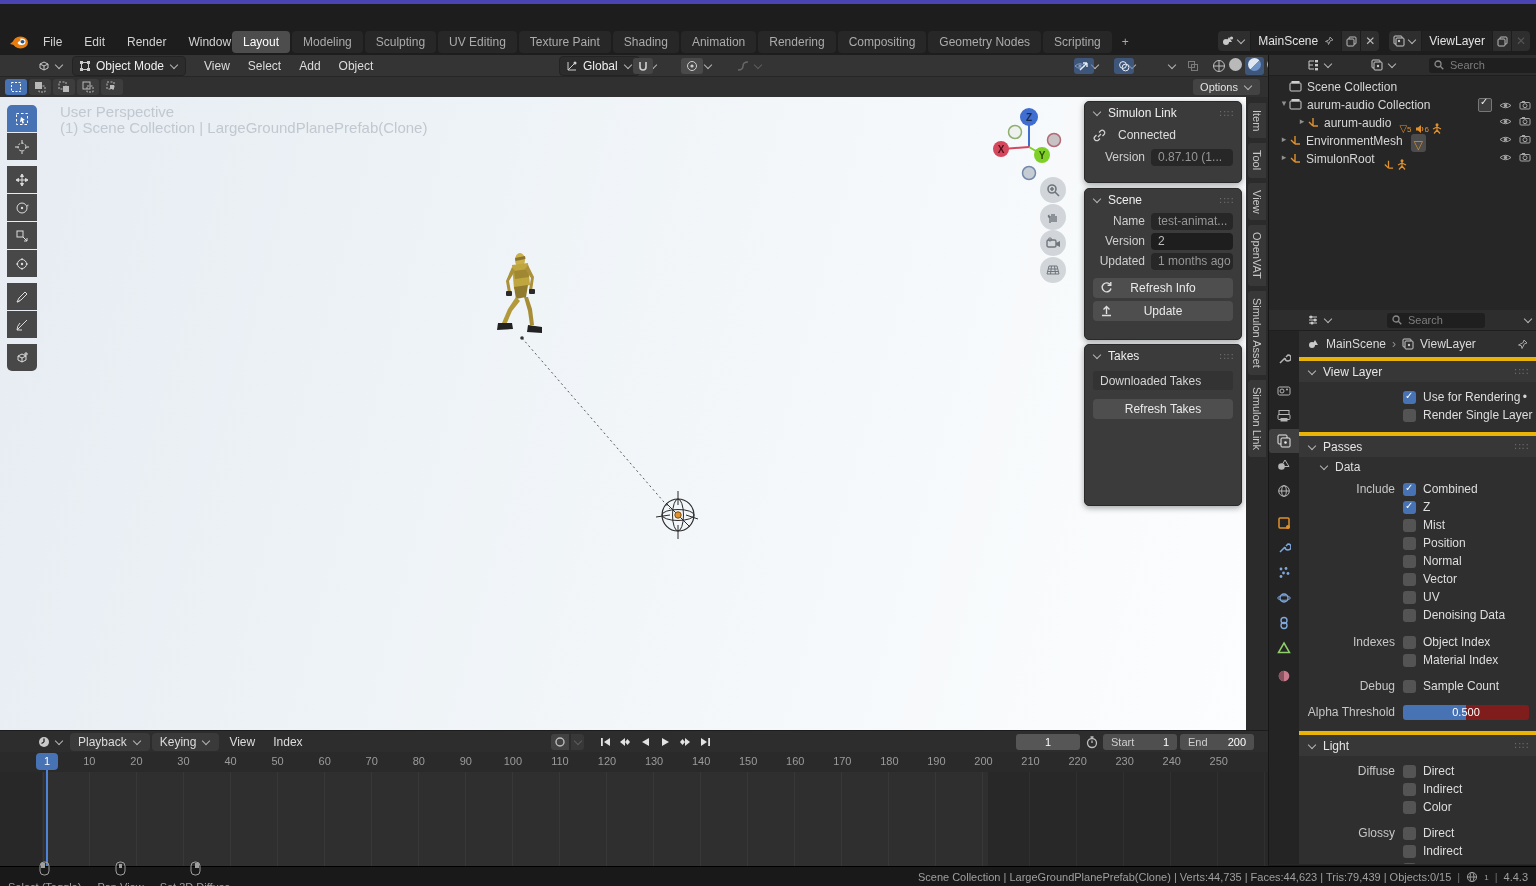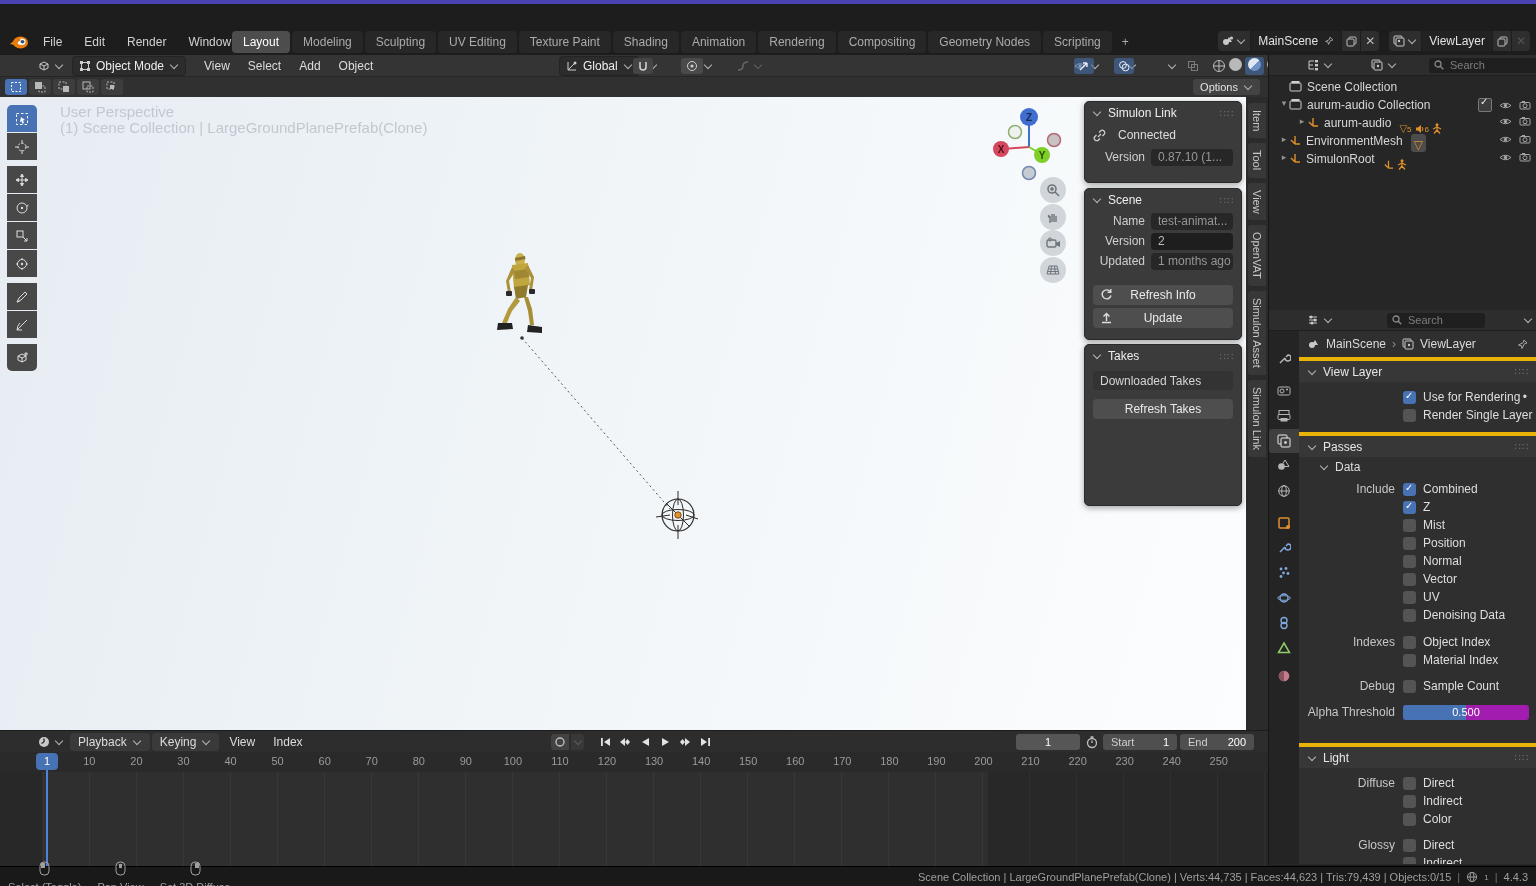--- a/index.html
+++ b/index.html
@@ -117,21 +117,21 @@
   .phead{display:flex;align-items:center;height:21px;background:#373737;padding:0 8px;gap:6px;color:#e6e6e6;
          border-top:4px solid #eab308;}
   .phead .grip{margin-left:auto;}
   .psub{display:flex;align-items:center;height:20px;padding:0 8px 0 20px;gap:6px;color:#dedede;}
   .prow{display:flex;align-items:center;height:18px;}
   .plabel{width:96px;text-align:right;margin-right:8px;color:#c6c6c6;flex:none;}
   .cb{width:13px;height:13px;border-radius:3px;background:#545454;flex:none;position:relative;margin-right:7px;}
   .cb.on{background:#4772b3;}
   .cb.on::after{content:"✓";position:absolute;left:2px;top:-1px;color:#fff;font-size:10px;font-weight:bold;}
   .clabel{color:#dedede;}
-  .slider{width:126px;height:15px;background:#a21caf;border-radius:3px;position:relative;overflow:hidden;}
+  .slider{width:126px;height:15px;background:#7f1d1d;border-radius:3px;position:relative;overflow:hidden;}
   .slider .fill{position:absolute;left:0;top:0;bottom:0;width:50%;background:#4772b3;}
   .slider .val{position:absolute;width:100%;text-align:center;color:#fff;font-size:11px;line-height:15px;}
   .dot-decor{margin-left:auto;margin-right:10px;color:#d5d5d5;}
   
   #timeline-hd{left:0;top:730px;width:1268px;height:22px;background:#2d2d2d;border-top:1px solid #1c1c1c;
                display:flex;align-items:center;}
   #tl-menus{display:flex;align-items:center;gap:2px;margin-left:6px;}
   .tl-menu{display:flex;align-items:center;gap:5px;padding:2px 8px;color:#dcdcdc;border-radius:4px;}
   .tl-menu.boxed{background:#3a3a3a;}
   #transport{position:absolute;left:551px;display:flex;align-items:center;gap:2px;}
@@ -557,21 +557,21 @@
       <span class="ffield">test-animat...</span>
     </div>
     <div class="frow" style="height:20px">
       <span class="flabel">Version</span>
       <span class="ffield" style="background:#1e1e1e;color:#bdbdbd">2</span>
     </div>
     <div class="frow" style="height:20px">
       <span class="flabel">Updated</span>
       <span class="ffield">1 months ago</span>
     </div>
-    <div class="fbtn" style="margin-top:14px">
+    <div class="fbtn" style="margin-top:7px">
       <svg class="lead" width="13" height="13" viewBox="0 0 13 13">
         <path d="M10.5 4 A4.5 4.5 0 1 0 11 7.5" fill="none" stroke="#dedede" stroke-width="1.4"></path>
           <path d="M10.8 1 v3.2 h-3.2" fill="none" stroke="#dedede" stroke-width="1.4"></path>
       </svg>
       <span>Refresh Info</span>
     </div>
     <div class="fbtn">
       <svg class="lead" width="13" height="13" viewBox="0 0 13 13">
         <path d="M6.5 10 V3 M3.5 5.5 L6.5 2.5 L9.5 5.5 M2 11.5 H11" fill="none" stroke="#dedede" stroke-width="1.4"></path>
       </svg>
@@ -960,21 +960,21 @@
               <span class="clabel">Sample Count</span>
             </div>
           </div>
         <div class="prow" style="margin-top:8px">
           <span class="plabel">Alpha Threshold</span>
           <span class="slider">
             <span class="fill"></span>
               <span class="val">0.500</span>
           </span>
         </div>
-        <div class="phead" style="margin-top:22px">
+        <div class="phead" style="margin-top:10px">
           <span class="chev"></span>
             <span>Light</span>
             <span class="grip">∷∷</span>
         </div>
         <div id="light-rows" style="padding:6px 0">
             <div class="prow">
               <span class="plabel">Diffuse</span>
               <span class="cb"></span>
               <span class="clabel">Direct</span>
             </div>

